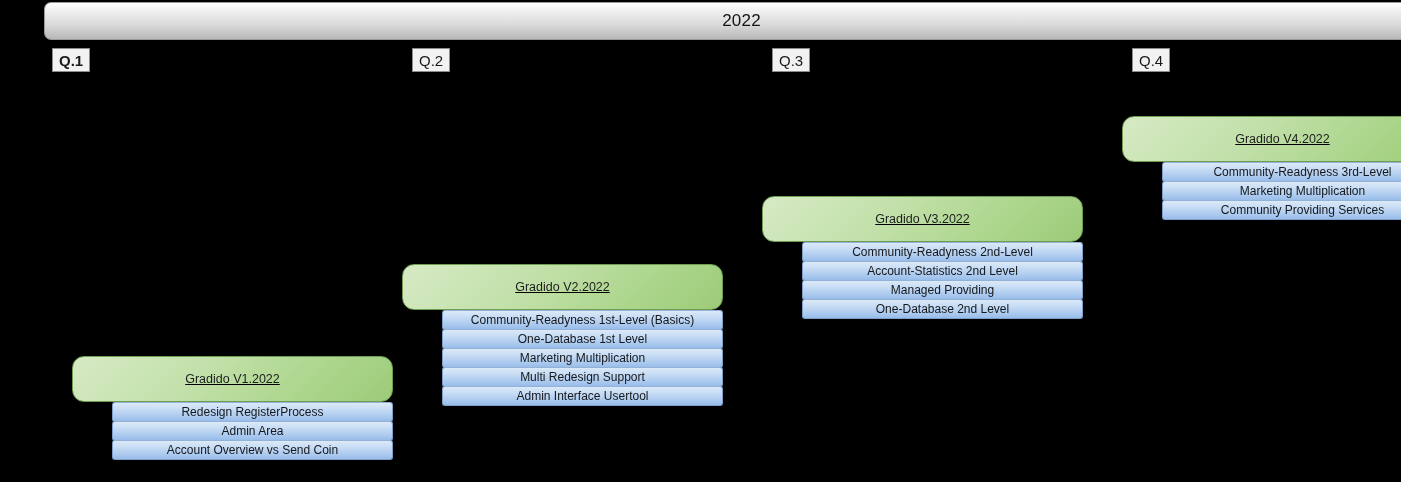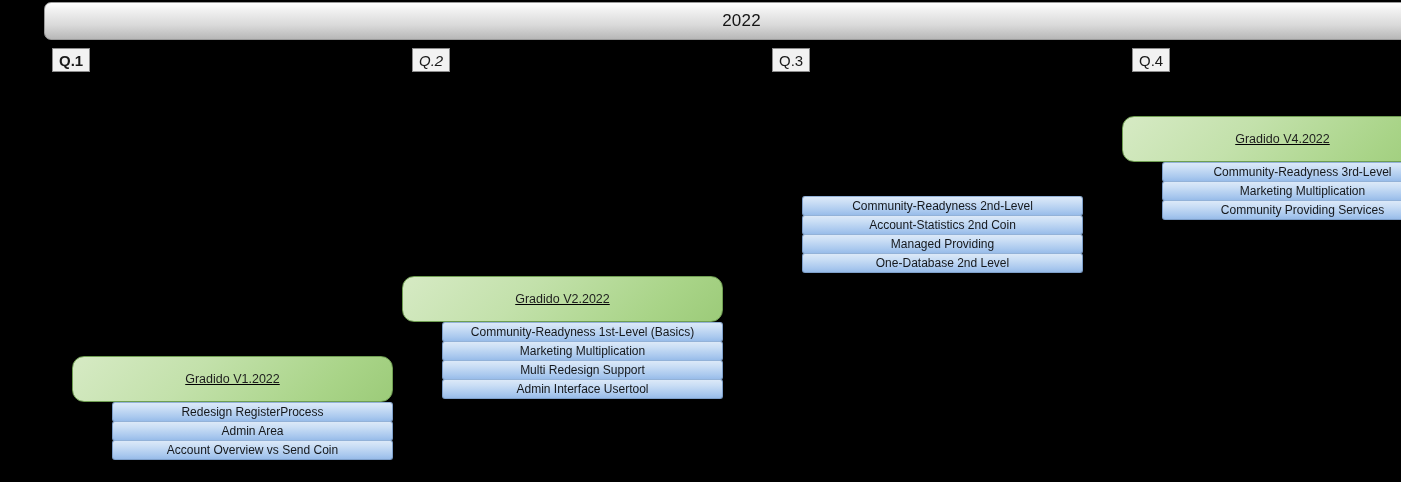--- a/index.html
+++ b/index.html
@@ -113,21 +113,21 @@
 <div id="roadmap">
 
   <div class="year-bar">
     <span class="year-bar-label">2022</span>
   </div>
 
   <div id="quarter-markers">
       <div class="quarter-label" style="left: 10px; font-weight: bold;">
         <span>Q.1</span>
       </div>
-      <div class="quarter-label" style="left: 370px; font-style: italic;">
+      <div class="quarter-label" style="left: 370px;">
         <span>Q.2</span>
       </div>
       <div class="quarter-label" style="left: 730px;">
         <span>Q.3</span>
       </div>
       <div class="quarter-label" style="left: 1090px;">
         <span>Q.4</span>
       </div>
     </div>
 
@@ -141,46 +141,52 @@
             <span class="feature-label">Redesign RegisterProcess</span>
           </div>
           <div class="feature-item">
             <span class="feature-label">Admin Area</span>
           </div>
           <div class="feature-item">
             <span class="feature-label">Account Overview vs Send Coin</span>
           </div>
         </div>
       </div>
-      <div class="release-group" style="left: 360px; top: 276px; width: 321px; text-align: right;">
+      <div class="release-group" style="left: 360px; top: 264px; width: 321px; text-align: right;">
         <div class="release-header">
           <span class="release-header-label">Gradido V2.2022</span>
         </div>
         <div class="feature-list">
           <div class="feature-item">
             <span class="feature-label">Community-Readyness 1st-Level (Basics)</span>
           </div>
           <div class="feature-item">
+            <span class="feature-label">One-Database 1st Level</span>
+          </div>
+          <div class="feature-item">
             <span class="feature-label">Marketing Multiplication</span>
           </div>
           <div class="feature-item">
             <span class="feature-label">Multi Redesign Support</span>
           </div>
           <div class="feature-item">
             <span class="feature-label">Admin Interface Usertool</span>
           </div>
         </div>
       </div>
       <div class="release-group" style="left: 720px; top: 196px; width: 321px;">
+        <div class="release-header">
+          <span class="release-header-label">Gradido V3.2022</span>
+        </div>
         <div class="feature-list">
           <div class="feature-item">
             <span class="feature-label">Community-Readyness 2nd-Level</span>
           </div>
           <div class="feature-item">
-            <span class="feature-label">Account-Statistics 2nd Coin</span>
+            <span class="feature-label">Account-Statistics 2nd Level</span>
           </div>
           <div class="feature-item">
             <span class="feature-label">Managed Providing</span>
           </div>
           <div class="feature-item">
             <span class="feature-label">One-Database 2nd Level</span>
           </div>
         </div>
       </div>
       <div class="release-group" style="left: 1080px; top: 116px; width: 321px;">

